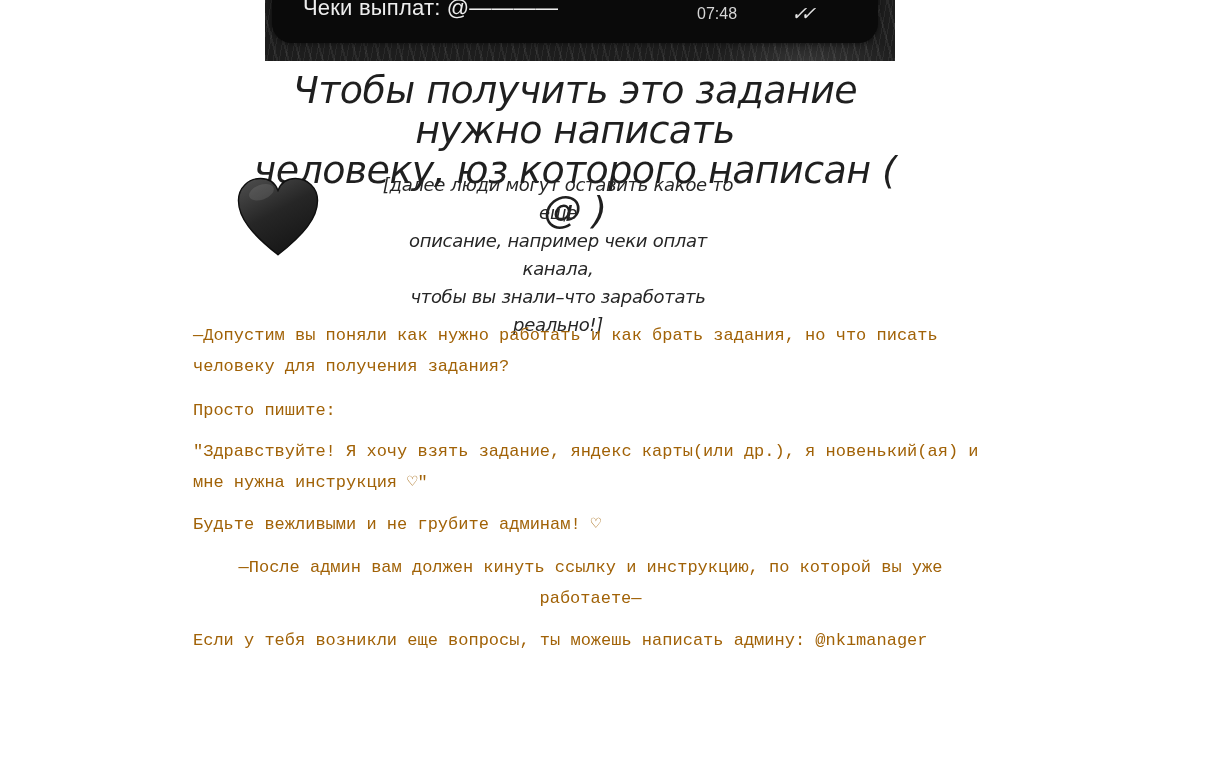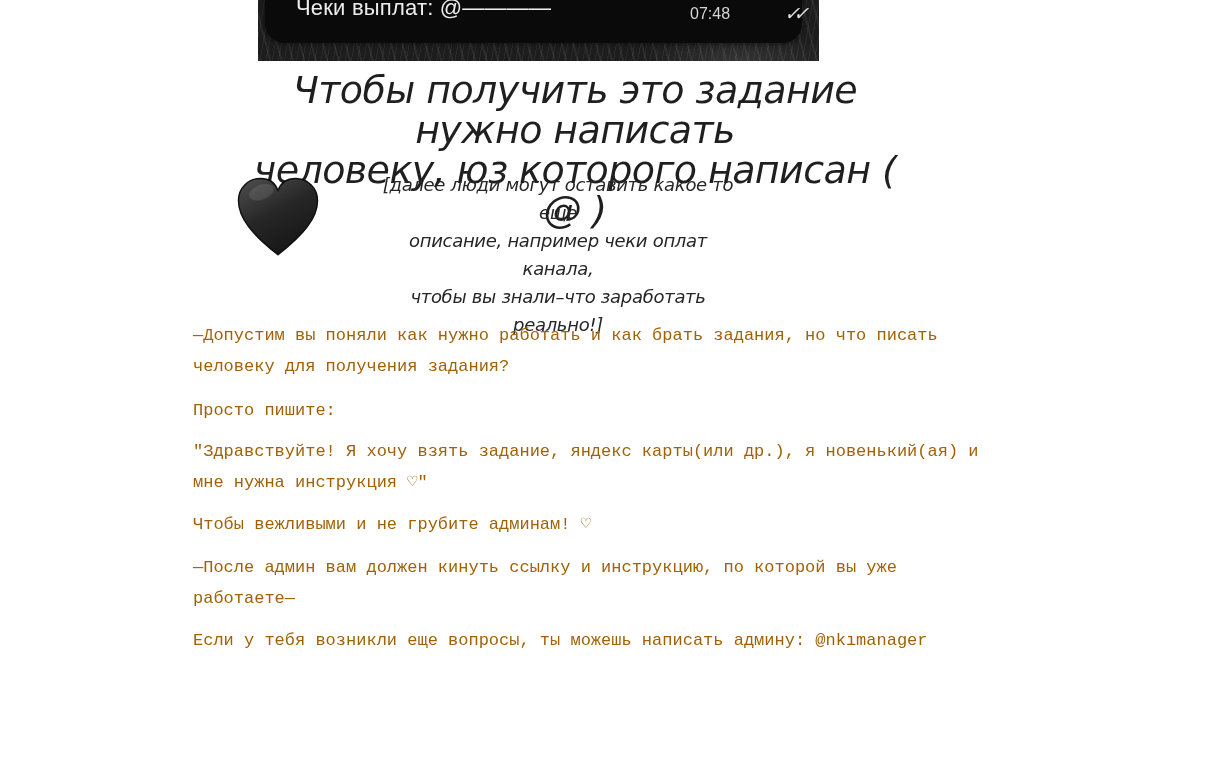--- a/index.html
+++ b/index.html
@@ -9,22 +9,22 @@
     width: 1225px;
     height: 759px;
     background: #ffffff;
     overflow: hidden;
     font-family: "Liberation Serif", "DejaVu Serif", serif;
   }
 
   
   .chat-image {
     position: absolute;
-    left: 258px; top: 0;
-    width: 561px; height: 61px;
+    left: 265px; top: 0;
+    width: 630px; height: 61px;
     overflow: hidden;
     background-color: #222222;
     background-image:
       radial-gradient(140px 40px at 86% 100%, rgba(255,255,255,0.10), rgba(255,255,255,0) 70%),
       repeating-linear-gradient(100deg, rgba(255,255,255,0.06) 0 1px, rgba(255,255,255,0) 1px 6px),
       repeating-linear-gradient(75deg, rgba(255,255,255,0.04) 0 2px, rgba(0,0,0,0.15) 2px 11px);
   }
   .chat-bubble {
     position: absolute;
     left: 7px; right: 17px; top: -24px;
@@ -108,21 +108,21 @@
     font-family: Liberation Mono, monospace;
     font-size: 17px;
     line-height: 31px;
     color: #a16207;
     white-space: pre-line;
   }
   .para:nth-of-type(1) { top: 320px; }
   .para:nth-of-type(2) { top: 384px; margin-top: 11px; }
   .para:nth-of-type(3) { top: 436px; }
   .para:nth-of-type(4) { top: 509px; }
-  .para:nth-of-type(5) { top: 552px; }
+  .para:nth-of-type(5) { top: 552px; text-align: center; }
   .para:nth-of-type(6) { top: 625px; }
   .para:nth-of-type(7) { top: 668px; }
 </style>
 </head>
 <body>
 
 <div class="page">
 
   <div class="chat-image">
     <div class="chat-bubble"></div>
@@ -151,19 +151,19 @@
   <div class="note">[далее люди могут оставить какое то еще
 описание, например чеки оплат канала,
 чтобы вы знали–что заработать реально!]</div>
 
   <div class="article">
     <p class="para">—Допустим вы поняли как нужно работать и как брать задания, но что писать
 человеку для получения задания?</p>
     <p class="para">Просто пишите:</p>
     <p class="para">"Здравствуйте! Я хочу взять задание, яндекс карты(или др.), я новенький(ая) и
 мне нужна инструкция ♡"</p>
-    <p class="para">Чтобы вежливыми и не грубите админам! ♡</p>
+    <p class="para">Будьте вежливыми и не грубите админам! ♡</p>
     <p class="para">—После админ вам должен кинуть ссылку и инструкцию, по которой вы уже
 работаете—</p>
     <p class="para">Если у тебя возникли еще вопросы, ты можешь написать админу: @nkımanager</p>
   </div>
 
 </div>
 
 </body></html>

